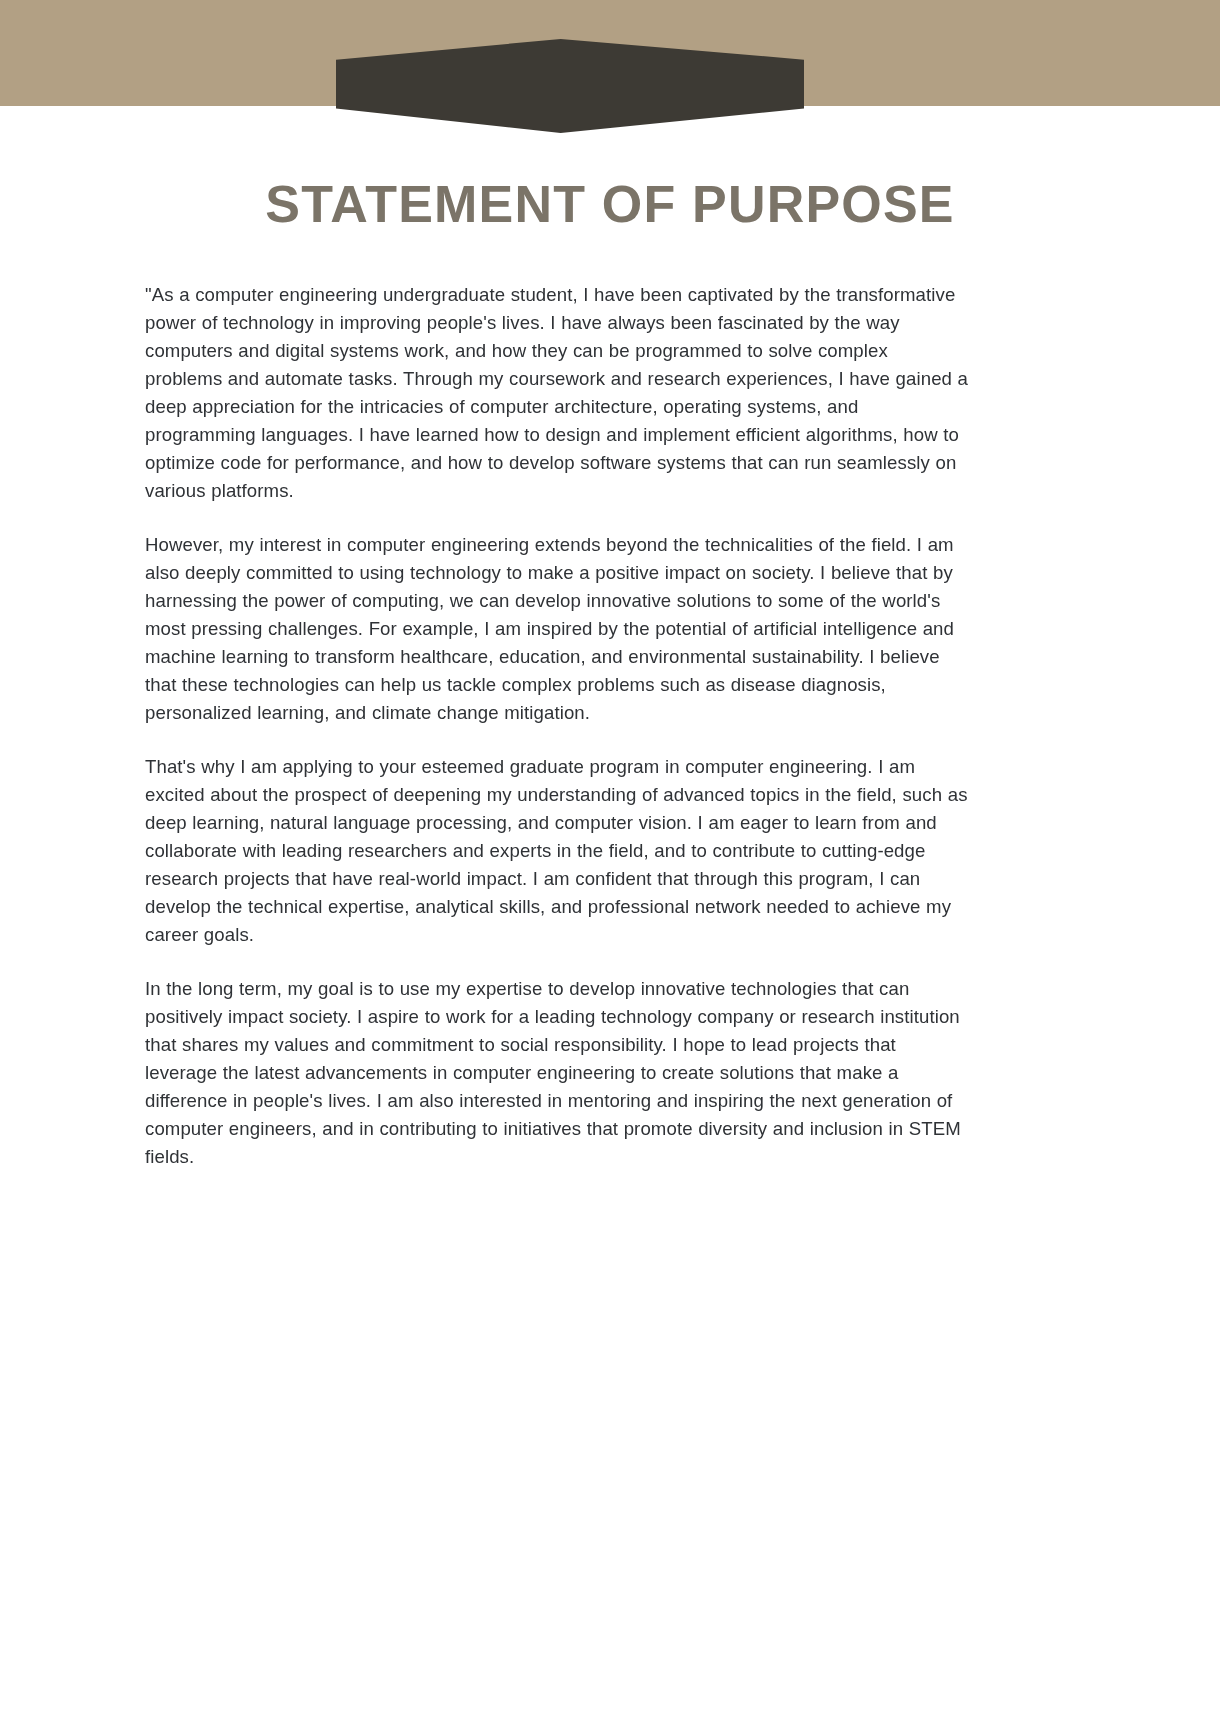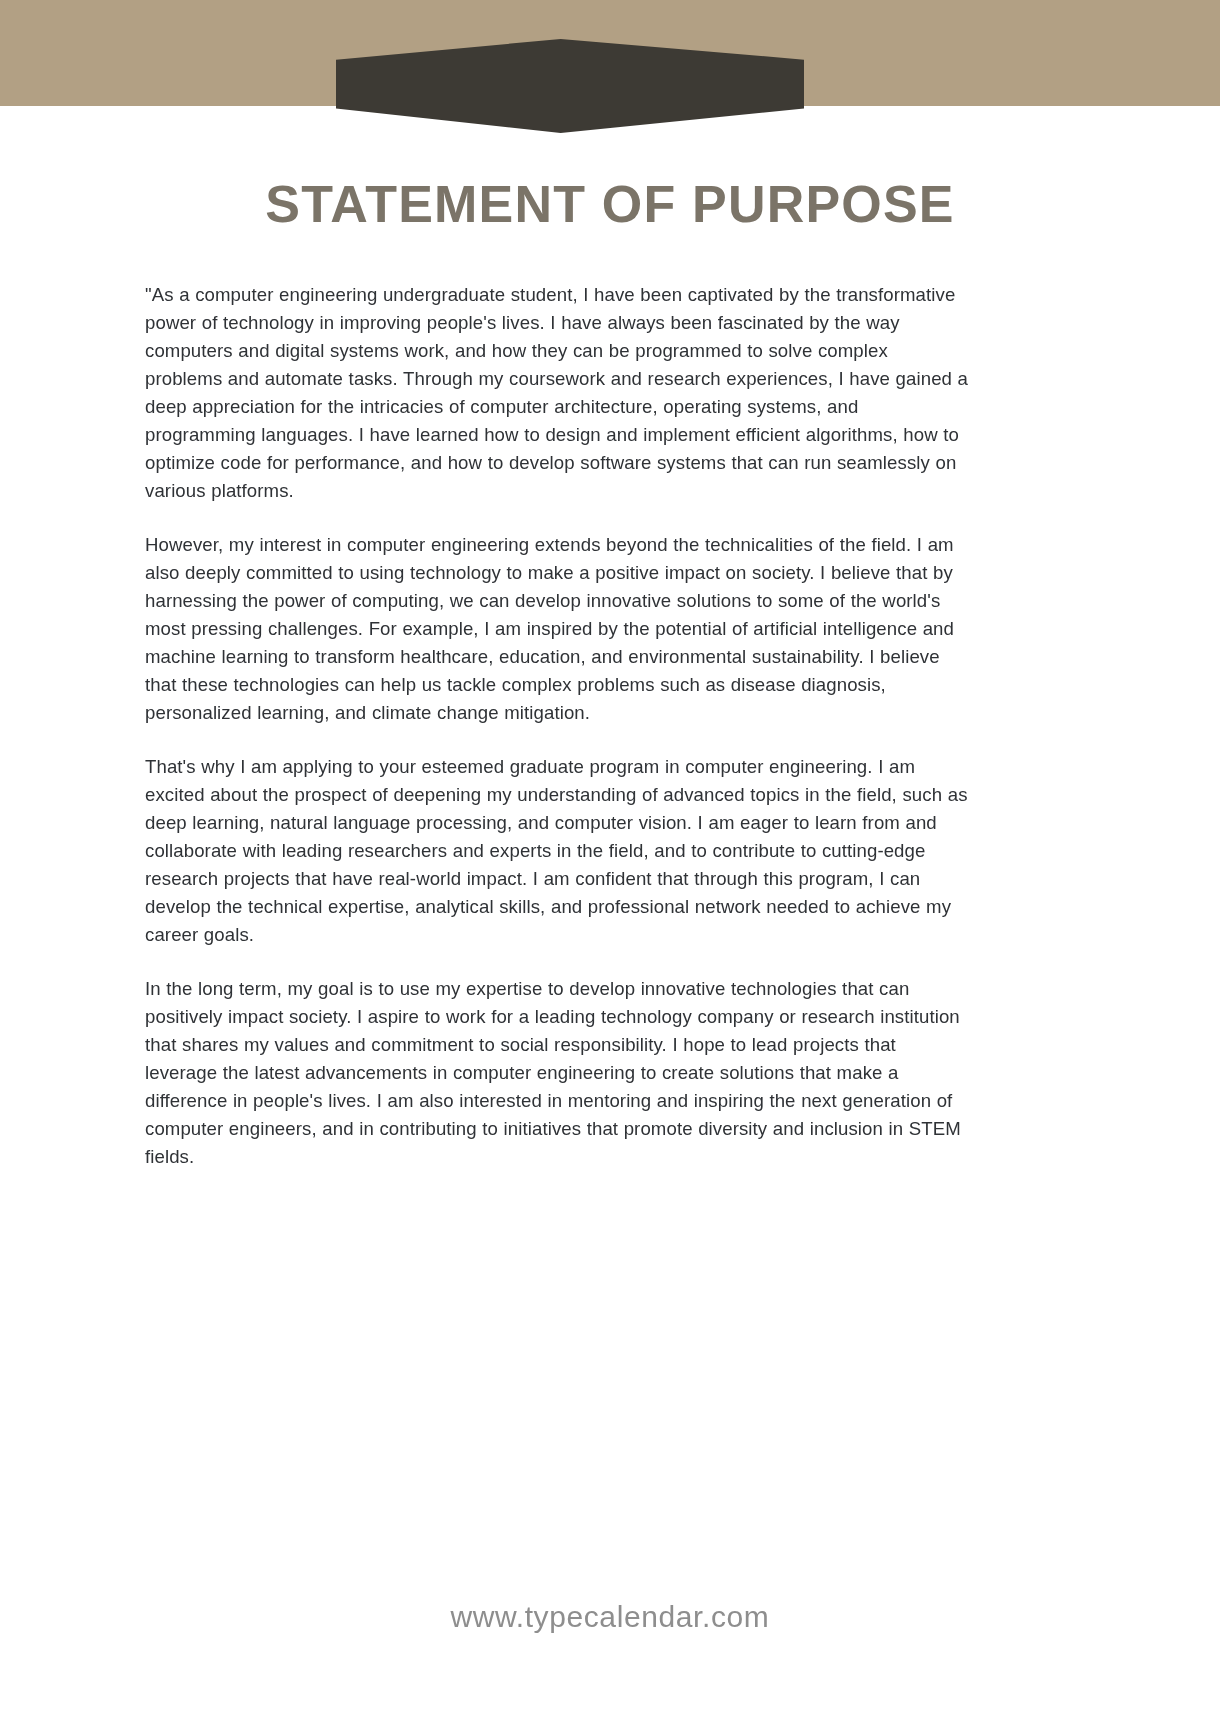--- a/index.html
+++ b/index.html
@@ -102,15 +102,14 @@
 
   <div class="title">STATEMENT OF PURPOSE</div>
 
   <div class="body-col">
     <p class="para">"As a computer engineering undergraduate student, I have been captivated by the transformative power of technology in improving people's lives. I have always been fascinated by the way computers and digital systems work, and how they can be programmed to solve complex problems and automate tasks. Through my coursework and research experiences, I have gained a deep appreciation for the intricacies of computer architecture, operating systems, and programming languages. I have learned how to design and implement efficient algorithms, how to optimize code for performance, and how to develop software systems that can run seamlessly on various platforms.</p>
     <p class="para">However, my interest in computer engineering extends beyond the technicalities of the field. I am also deeply committed to using technology to make a positive impact on society. I believe that by harnessing the power of computing, we can develop innovative solutions to some of the world's most pressing challenges. For example, I am inspired by the potential of artificial intelligence and machine learning to transform healthcare, education, and environmental sustainability. I believe that these technologies can help us tackle complex problems such as disease diagnosis, personalized learning, and climate change mitigation.</p>
     <p class="para">That's why I am applying to your esteemed graduate program in computer engineering. I am excited about the prospect of deepening my understanding of advanced topics in the field, such as deep learning, natural language processing, and computer vision. I am eager to learn from and collaborate with leading researchers and experts in the field, and to contribute to cutting-edge research projects that have real-world impact. I am confident that through this program, I can develop the technical expertise, analytical skills, and professional network needed to achieve my career goals.</p>
     <p class="para">In the long term, my goal is to use my expertise to develop innovative technologies that can positively impact society. I aspire to work for a leading technology company or research institution that shares my values and commitment to social responsibility. I hope to lead projects that leverage the latest advancements in computer engineering to create solutions that make a difference in people's lives. I am also interested in mentoring and inspiring the next generation of computer engineers, and in contributing to initiatives that promote diversity and inclusion in STEM fields.</p>
   </div>
 
-  <div class="footer">www.typecalendar.com</div>
 
 </div>
 
 </body></html>

